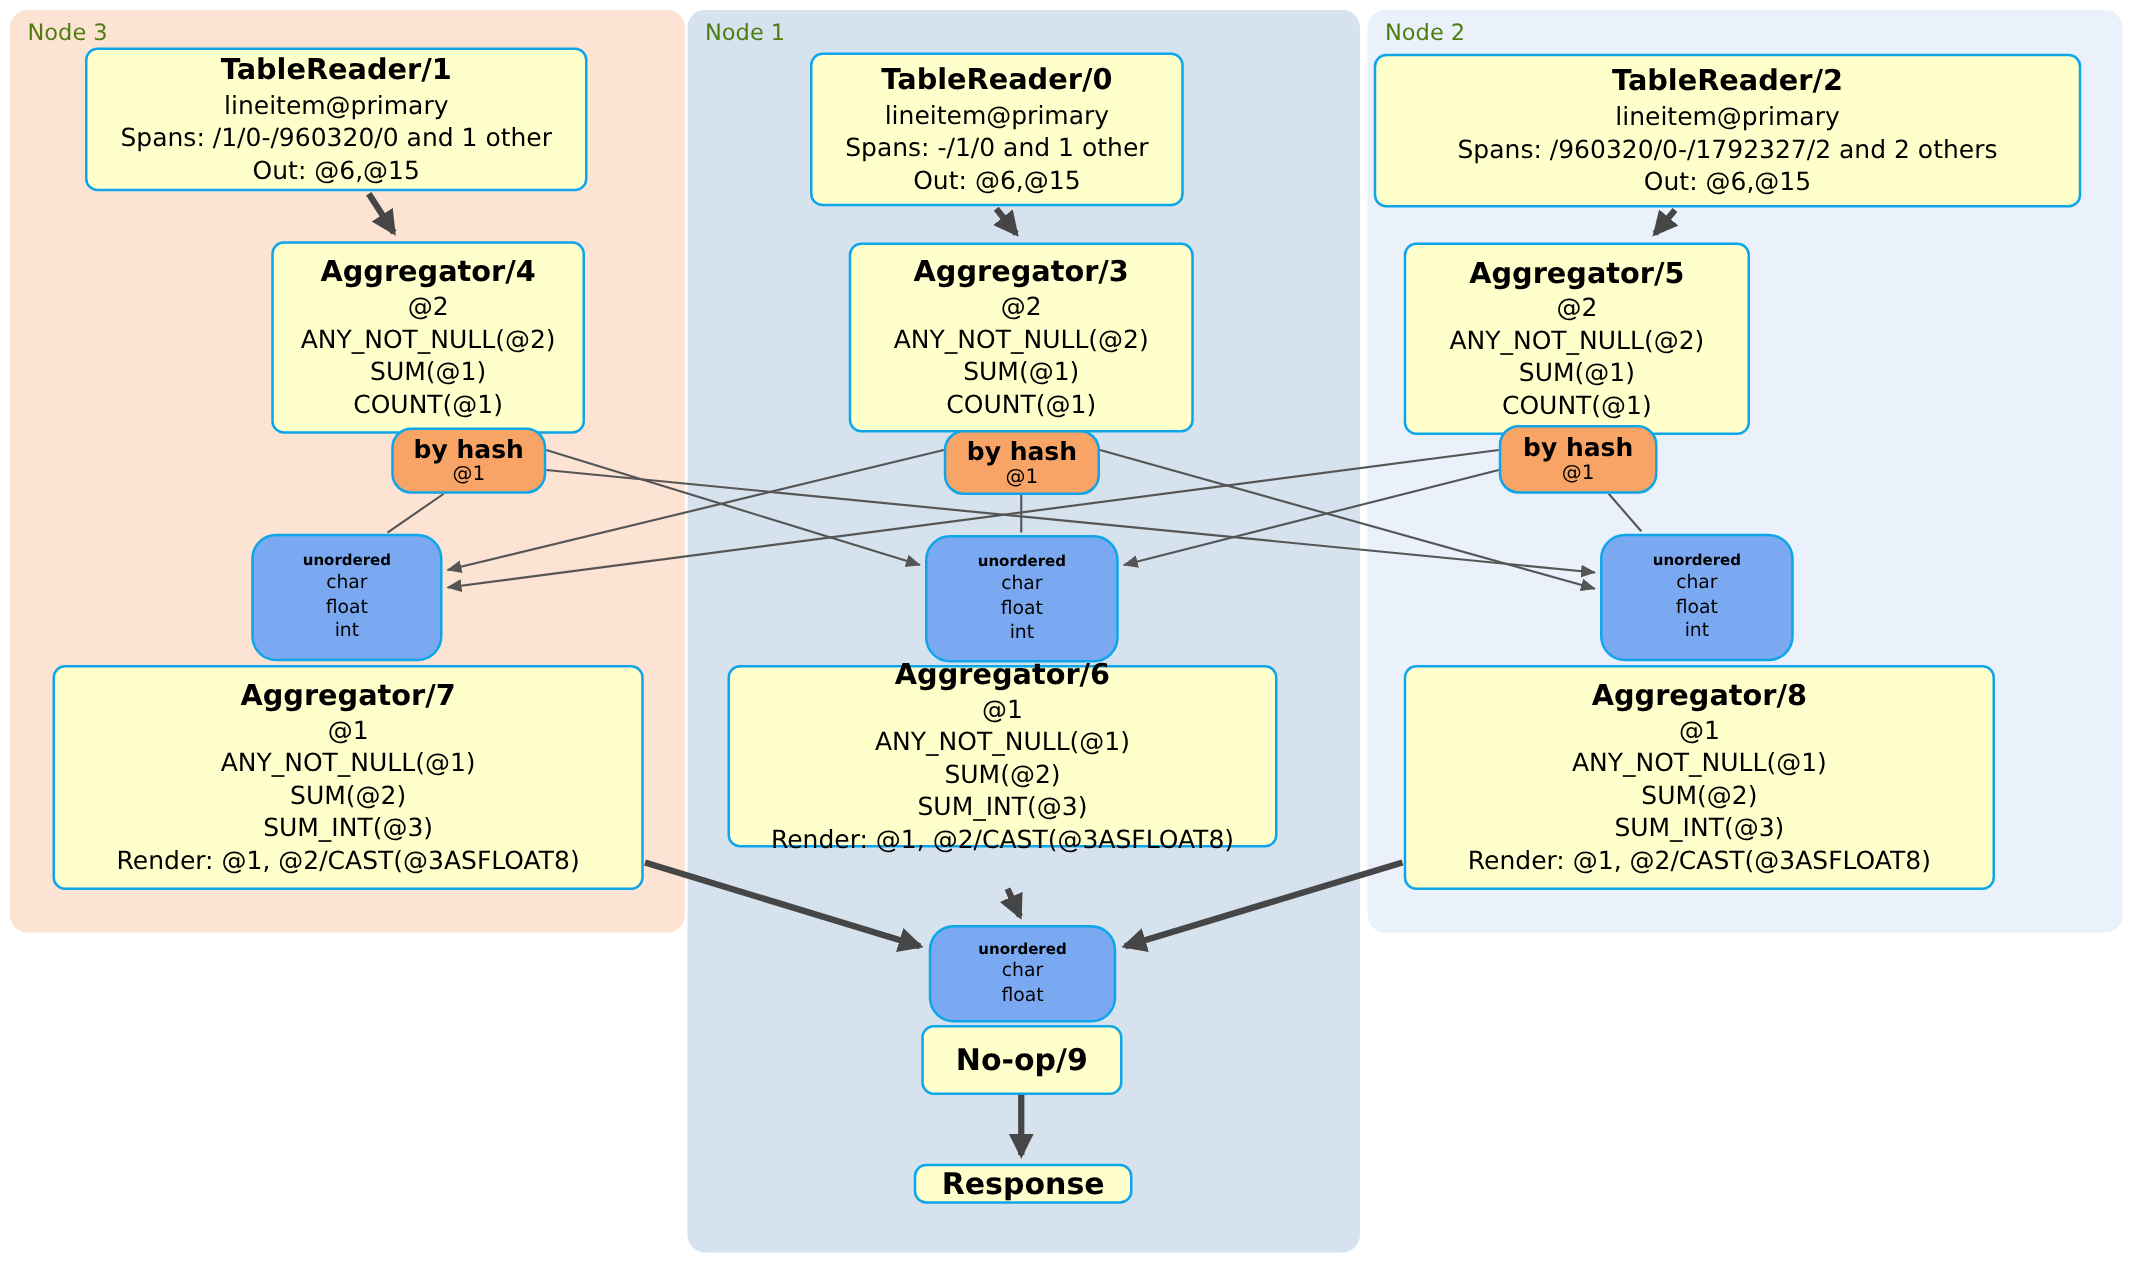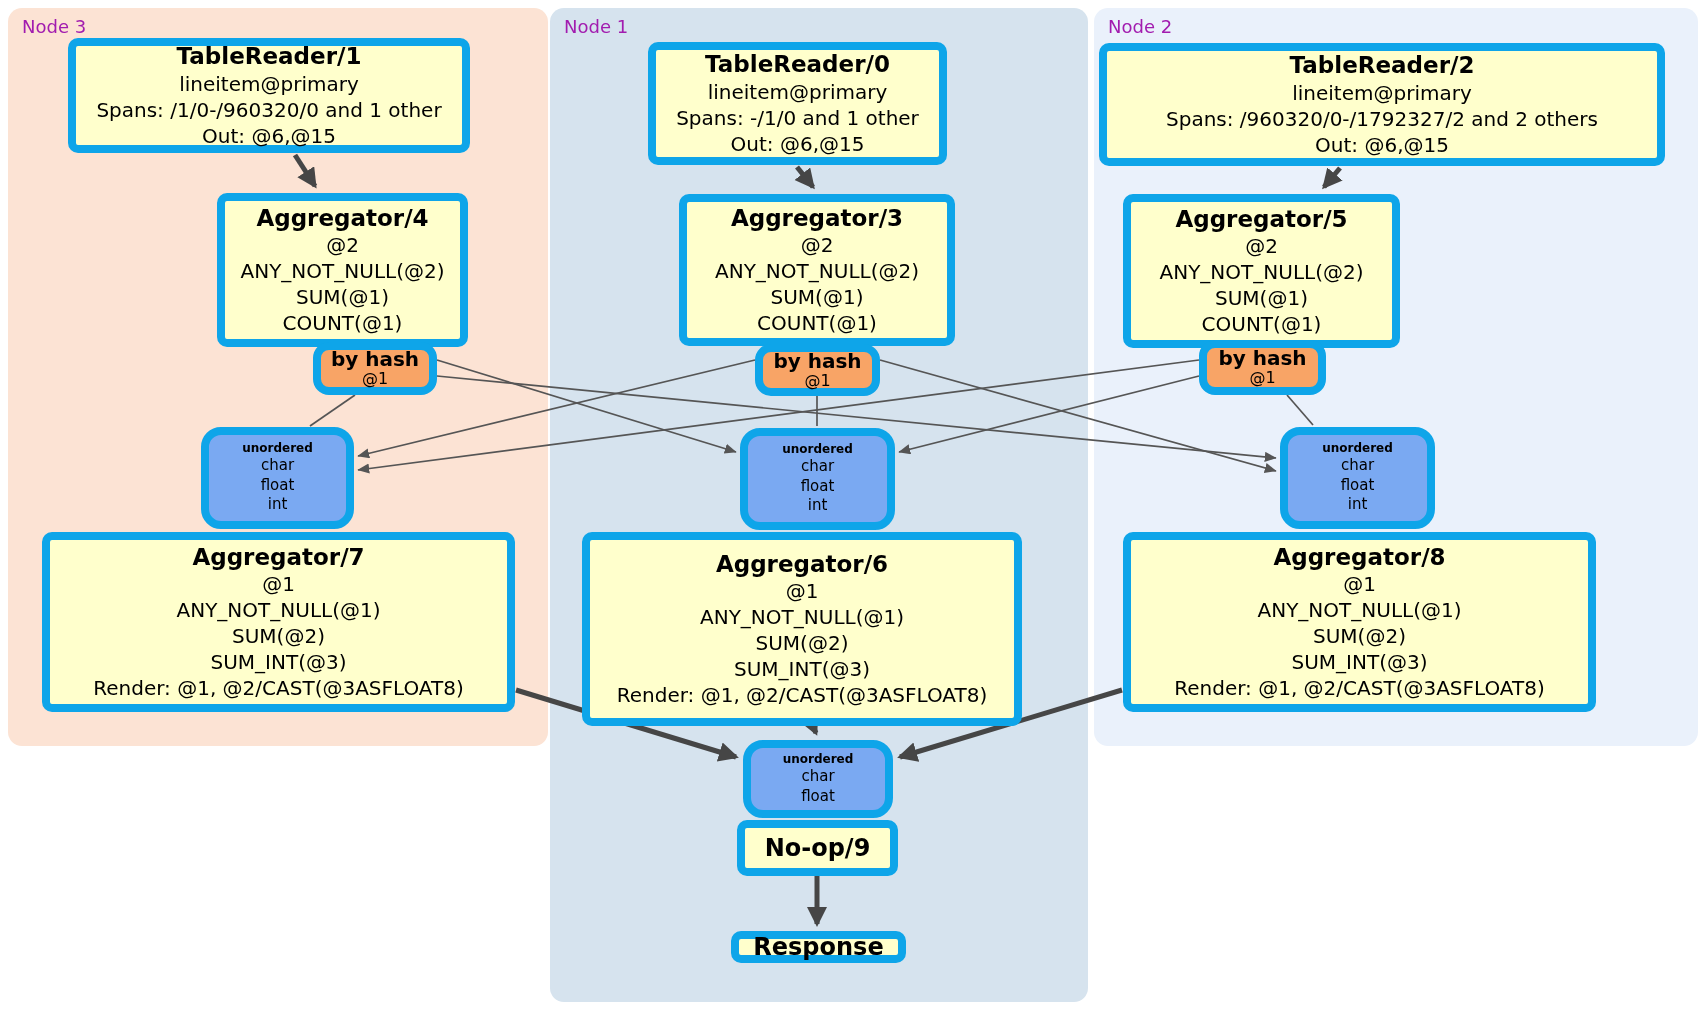--- a/index.html
+++ b/index.html
@@ -7,27 +7,27 @@
     position:relative;
     width:1706px;height:1016px;
     font-family:"DejaVu Sans","Liberation Sans",sans-serif;
     color:#000;
     overflow:hidden;
   }
   .region{position:absolute;border-radius:14px;}
   #region-node3{left:8px;top:8px;width:540px;height:738px;background:#fce3d4;}
   #region-node1{left:550px;top:8px;width:538px;height:994px;background:#d6e3ee;}
   #region-node2{left:1094px;top:8px;width:604px;height:738px;background:#eaf1fb;}
-  .region-label{position:absolute;left:14px;top:8px;font-size:18px;color:#a21caf;}
+  .region-label{position:absolute;left:14px;top:8px;font-size:18px;color:#4d7c0f;}
 
   #edges{position:absolute;left:0;top:0;z-index:1;pointer-events:none;}
 
   .box{
     position:absolute;z-index:2;box-sizing:border-box;
-    background:#ffffcc;border:8px solid #0ea5e9;border-radius:10px;
+    background:#ffffcc;border:2px solid #0ea5e9;border-radius:10px;
     display:flex;flex-direction:column;justify-content:center;align-items:center;
     text-align:center;padding:2px 4px;
   }
   .btitle{font-weight:bold;font-size:23px;line-height:1.25;white-space:nowrap;}
   .bline{font-size:20px;line-height:1.3;white-space:nowrap;}
   .router{background:#f8a466;border-radius:16px;z-index:3;}
   .router .btitle{font-size:20px;line-height:1.1;text-align:right;}
   .router .bline{font-size:16px;line-height:1.15;}
   .sync{background:#7aa9f2;border-radius:20px;}
   .sync .btitle{font-size:12px;line-height:1.25;}
@@ -38,21 +38,21 @@
   #box-tr1      {left:68px;  top:38px;  width:402px;height:115px;}
   #box-agg4     {left:217px; top:193px; width:251px;height:154px;}
   #box-byhash4  {left:313px; top:342px; width:124px;height:53px;}
   #box-unord7   {left:201px; top:427px; width:153px;height:102px;}
   #box-agg7     {left:42px;  top:532px; width:473px;height:180px;}
 
   #box-tr0      {left:648px; top:42px;  width:299px;height:123px;}
   #box-agg3     {left:679px; top:194px; width:276px;height:152px;}
   #box-byhash3  {left:755px; top:344px; width:125px;height:52px;}
   #box-unord6   {left:740px; top:428px; width:155px;height:102px;}
-  #box-agg6     {left:582px; top:532px; width:440px;height:194px;}
+  #box-agg6     {left:582px; top:532px; width:440px;height:146px;}
   #box-unord9   {left:743px; top:740px; width:150px;height:78px;}
   #box-noop9    {left:737px; top:820px; width:161px;height:56px;}
   #box-response {left:731px; top:931px; width:175px;height:32px;}
 
   #box-tr2      {left:1099px;top:43px;  width:566px;height:123px;}
   #box-agg5     {left:1123px;top:194px; width:277px;height:154px;}
   #box-byhash5  {left:1199px;top:340px; width:127px;height:55px;}
   #box-unord8   {left:1280px;top:427px; width:155px;height:102px;}
   #box-agg8     {left:1123px;top:532px; width:473px;height:180px;}
 

